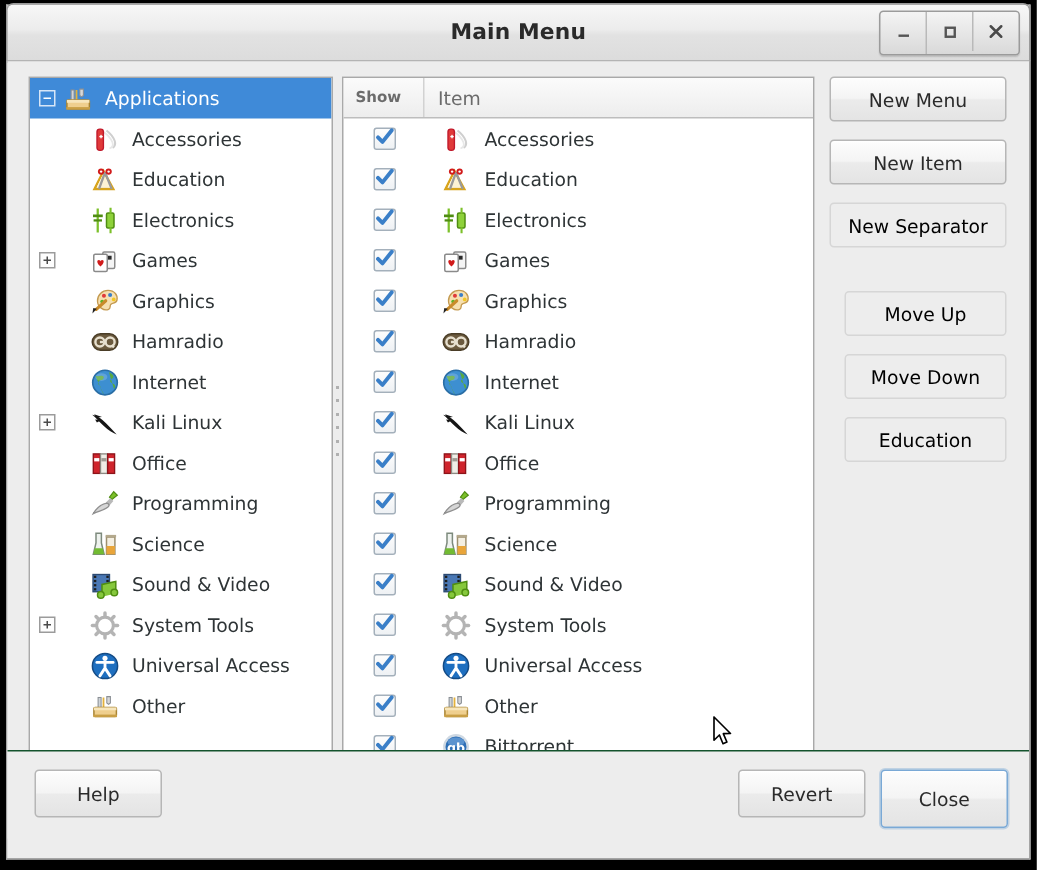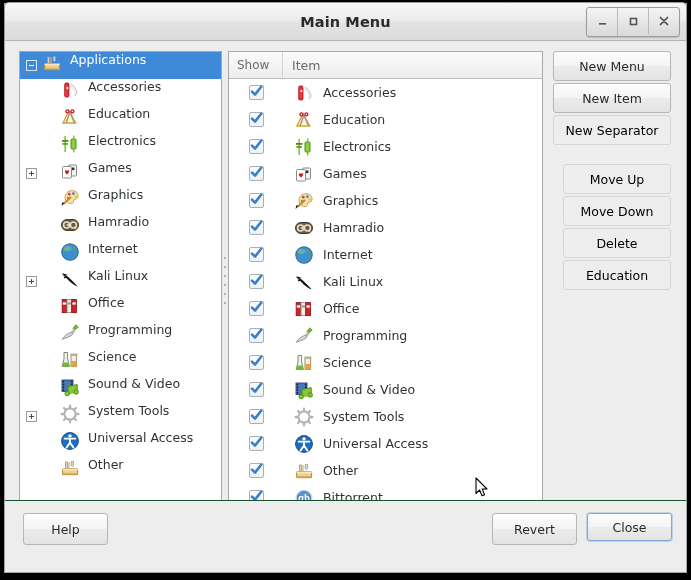--- a/index.html
+++ b/index.html
@@ -97,20 +97,21 @@
     height: 463px;
     background: #ffffff;
     border: 1px solid #a9a9a9;
     box-sizing: border-box;
     overflow: hidden;
   }
   .tree-row {
     position: relative;
     height: 27px;
     display: flex;
+    align-items: center;
     padding-left: 2px;
     cursor: default;
   }
   .tree-row.selected {
     background: #3f8ad8;
     color: #ffffff;
   }
   .expander {
     width: 18px;
     display: flex;
@@ -184,24 +185,25 @@
   #list-head {
     display: flex;
     height: 26px;
     background: linear-gradient(to bottom, #fbfbfb, #ededed);
     border-bottom: 1px solid #bdbdbd;
   }
   .col-show {
     width: 54px;
     display: flex; align-items: center;
     padding-left: 8px;
-    font-size: 12px;
+    font-size: 10px;
     color: #6b6b6b;
     border-right: 1px solid #d2d2d2;
     box-sizing: border-box;
+    font-weight: bold;
   }
   .col-item {
     flex: 1;
     display: flex; align-items: center;
     padding-left: 9px;
     font-size: 12.5px;
     color: #6b6b6b;
   }
   .list-row {
     display: flex;
@@ -240,21 +242,21 @@
   #side-buttons {
     position: absolute;
     left: 548px;
     top: 9px;
     width: 122px;
   }
   .btn {
     display: block;
     width: 118px;
     height: 30px;
-    margin-bottom: 2px;
+    margin-bottom: 12px;
     border: 1px solid #b6b6b6;
     border-radius: 3px;
     background: linear-gradient(to bottom, #fdfdfd 0%, #f4f4f4 48%, #ebebeb 52%, #e4e4e4 100%);
     font-family: "DejaVu Sans", "Liberation Sans", sans-serif;
     font-size: 12.5px;
     color: #2a2a2a;
     box-shadow: 0 1px 0 rgba(255,255,255,0.8) inset;
     cursor: default;
     padding: 0;
   }
@@ -288,21 +290,21 @@
     right: 109px;
     top: 12px;
     width: 85px;
     height: 32px;
   }
   #close-btn {
     position: absolute;
     right: 14px;
     top: 12px;
     width: 85px;
-    height: 28px;
+    height: 39px;
     border: 1px solid #7aa9d6;
     box-shadow: 0 0 0 1px rgba(110,160,210,0.35), 0 1px 0 rgba(255,255,255,0.8) inset;
   }
 
   
   #cursor {
     position: absolute;
     left: 470px;
     top: 435px;
     pointer-events: none;
@@ -957,21 +959,20 @@
         </div>
     </div>
 
     <div id="side-buttons">
         <button class="btn">New Menu</button>
         <button class="btn">New Item</button>
         <button class="btn disabled">New Separator</button>
         <div class="group-gap"></div>
         <button class="btn disabled narrow">Move Up</button>
         <button class="btn disabled narrow">Move Down</button>
-        <button class="btn disabled narrow">Delete</button>
         <button class="btn disabled narrow">Education</button>
       </div>
 
     <div id="bottom-bar">
       <button class="btn" id="help-btn">Help</button>
       <button class="btn" id="revert-btn">Revert</button>
       <button class="btn" id="close-btn">Close</button>
     </div>
 
     <div id="cursor">

